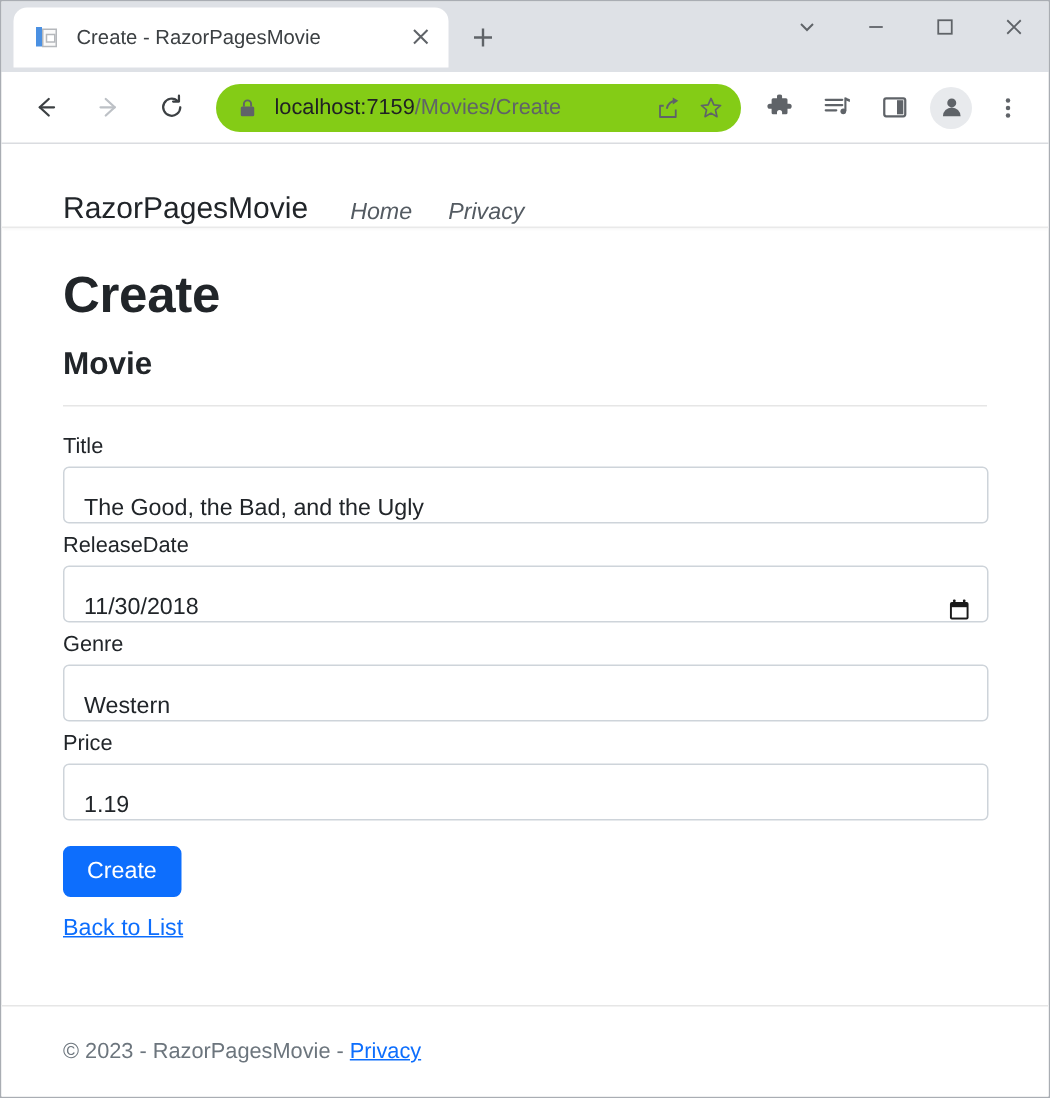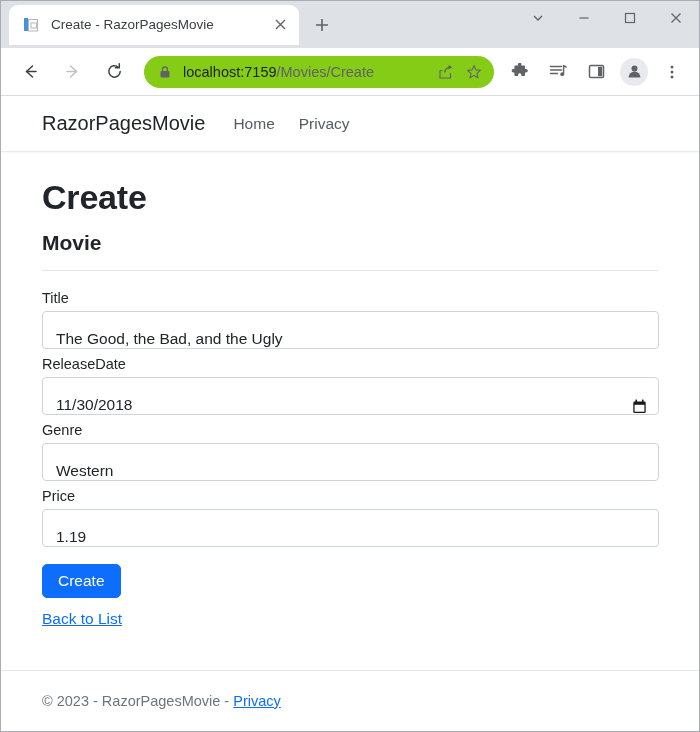--- a/index.html
+++ b/index.html
@@ -117,28 +117,28 @@
     background: #ffffff;
     overflow: hidden;
     display: flex; flex-direction: column;
   }
 
   .site-navbar {
     height: 56px; flex: none;
     background: #ffffff;
     border-bottom: 1px solid #e9e9e9;
     box-shadow: 0 1px 2px rgba(0,0,0,.04);
-    display: flex; align-items: center;
+    display: flex; align-items: flex-end;
     padding: 0 41px;
   }
   .brand {
     font-size: 20px; color: #212529;
     margin-right: 28px; white-space: nowrap;
   }
-  .nav-links { display: flex; align-items: center; gap: 24px; }
+  .nav-links { display: flex; align-items: center; gap: 24px; font-style: italic; }
   .nav-link { font-size: 15.5px; color: #545b62; text-decoration: none; white-space: nowrap; }
 
   .page-body {
     flex: 1;
     padding: 18px 41px 0 41px;
     display: flex; flex-direction: column;
     overflow: hidden;
   }
 
   h1.page-title {

